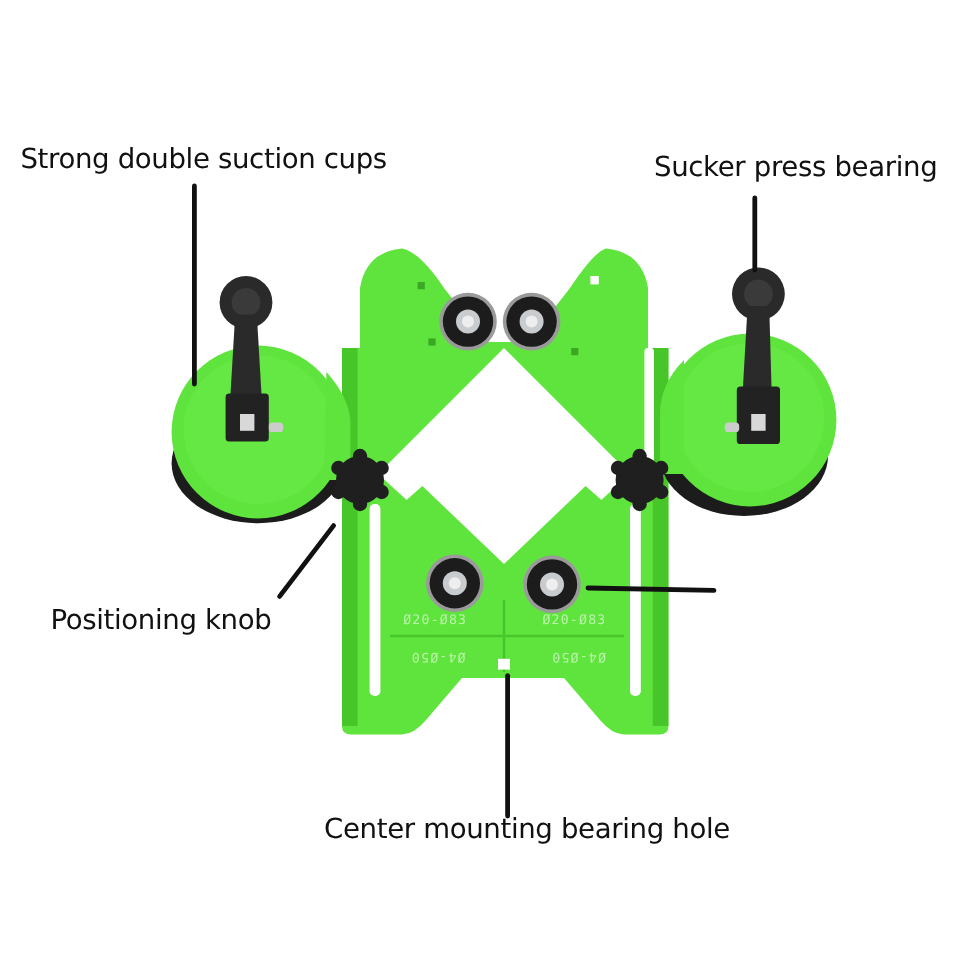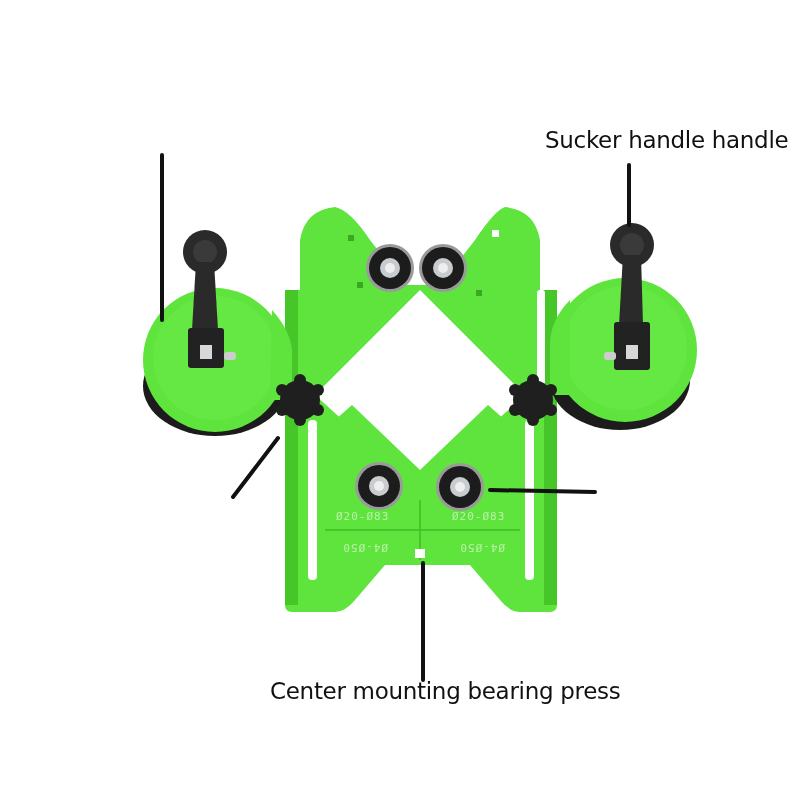--- a/index.html
+++ b/index.html
@@ -123,15 +123,17 @@
 
     <g stroke="#111111" stroke-linecap="round">
       <line x1="162" y1="155" x2="162" y2="320" stroke-width="4"></line>
       <line x1="629" y1="165" x2="629" y2="225" stroke-width="4"></line>
       <line x1="278" y1="438" x2="233" y2="497" stroke-width="4"></line>
       <line x1="490" y1="490" x2="595" y2="492" stroke-width="4"></line>
       <line x1="423" y1="563" x2="423" y2="680" stroke-width="4"></line>
     </g>
   </svg>
 
-  <div class="label" style="left:545px; top:129px;">Sucker handle handle</div>
-  <div class="label" style="left:270px; top:680px;">Center mounting bearing press</div>
+  <div class="label" style="left:17px; top:122px;">Strong double suction cups</div>
+  <div class="label" style="left:545px; top:129px;">Sucker press bearing</div>
+  <div class="label" style="left:42px; top:506px;">Positioning knob</div>
+  <div class="label" style="left:270px; top:680px;">Center mounting bearing hole</div>
 </div>
 
 </body></html>

